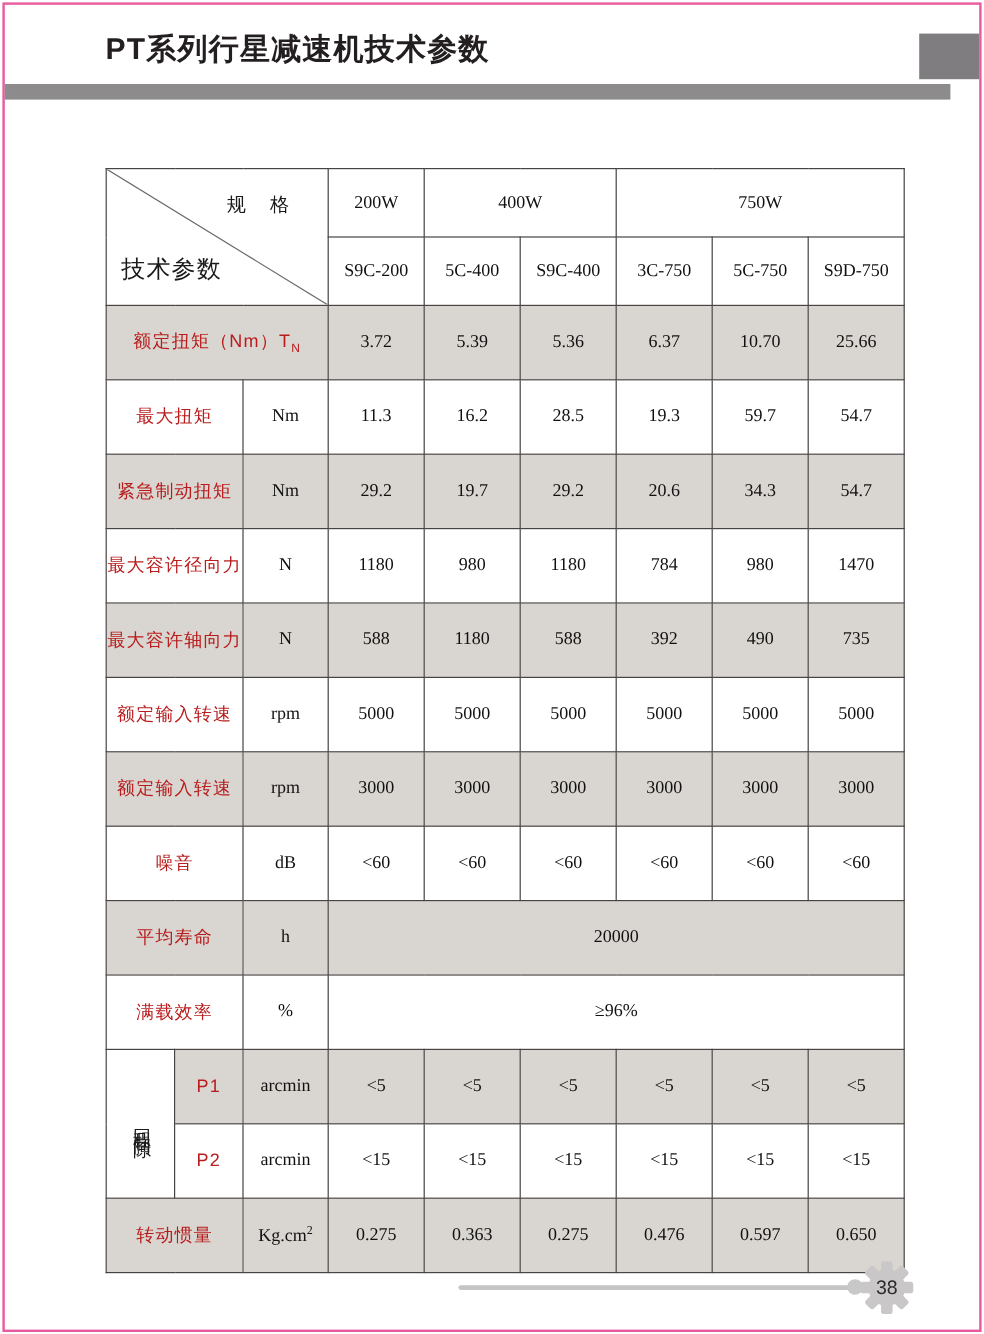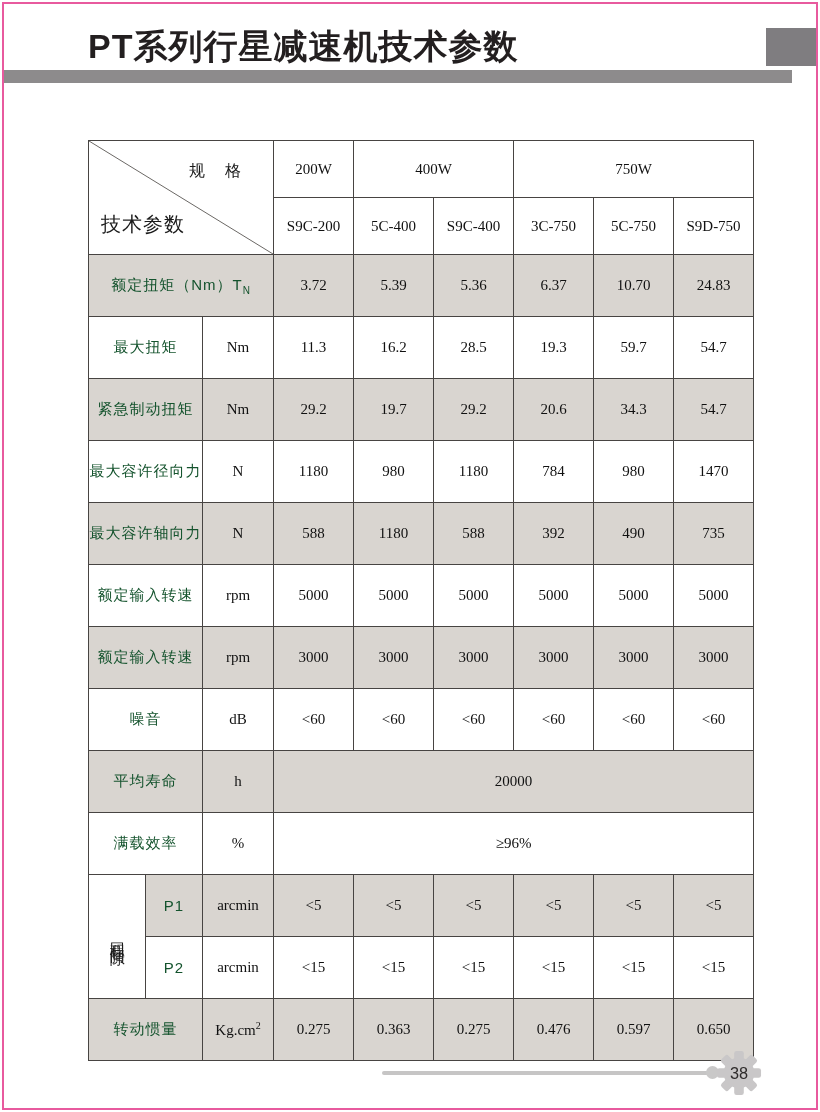--- a/index.html
+++ b/index.html
@@ -5,21 +5,21 @@
   html,body { margin:0; padding:0; }
   body {
     width:820px; height:1112px; position:relative; background:#ffffff;
     font-family:"Liberation Sans","DejaVu Sans",sans-serif; color:#1a1a1a;
     overflow:hidden;
   }
   .frame {
     position:absolute; inset:2px; border:2px solid #e85a9e; pointer-events:none;
   }
   .page-title {
-    position:absolute; left:88px; top:24px; font-size:34px; font-weight:bold;
+    position:absolute; left:88px; top:24px; font-size:25px; font-weight:bold;
     color:#231f20; letter-spacing:1px; white-space:nowrap;
   }
   .title-bar {
     position:absolute; left:4px; top:70px; width:788px; height:13px; background:#8d8b8c;
   }
   .corner-square {
     position:absolute; left:766px; top:28px; width:50px; height:38px; background:#7f7d80;
   }
 
   
@@ -34,21 +34,21 @@
     padding:0; overflow:hidden; background-clip:padding-box;
   }
   tr.h-head { height:57px; }
   tr.h-data { height:62px; }
   tr.shaded td { background:#d9d5d0; }
   td.white-bg { background:#ffffff !important; }
 
   .val, .unit, .model, .power {
     font-family:"Liberation Serif","DejaVu Serif",serif; font-size:15px; color:#111;
   }
-  .lbl { font-size:15px; color:#14532d; letter-spacing:1px; }
+  .lbl { font-size:15px; color:#b91c1c; letter-spacing:1px; }
   sub.tsub { font-size:10px; }
   sup.tsup { font-size:10px; }
 
   
   td.corner-cell { position:relative; padding:0; }
   .corner-inner { position:absolute; inset:0; }
   .corner-inner svg { position:absolute; inset:0; width:100%; height:100%; }
   .corner-spec  { position:absolute; top:20px; right:30px; font-size:16px; letter-spacing:2px; }
   .corner-param { position:absolute; bottom:16px; left:12px; font-size:20px; letter-spacing:1px; }
 
@@ -119,21 +119,21 @@
 
     <tr class="h-data shaded">
       <td class="lbl" colspan="3">
         <span>额定扭矩（Nm）T</span><sub class="tsub">N</sub>
       </td>
       <td class="val">3.72</td>
       <td class="val">5.39</td>
       <td class="val">5.36</td>
       <td class="val">6.37</td>
       <td class="val">10.70</td>
-      <td class="val">24.83</td>
+      <td class="val">25.66</td>
     </tr>
 
     <tr class="h-data">
       <td class="lbl" colspan="2">最大扭矩</td>
       <td class="unit">Nm</td>
       <td class="val">11.3</td>
       <td class="val">16.2</td>
       <td class="val">28.5</td>
       <td class="val">19.3</td>
       <td class="val">59.7</td>

